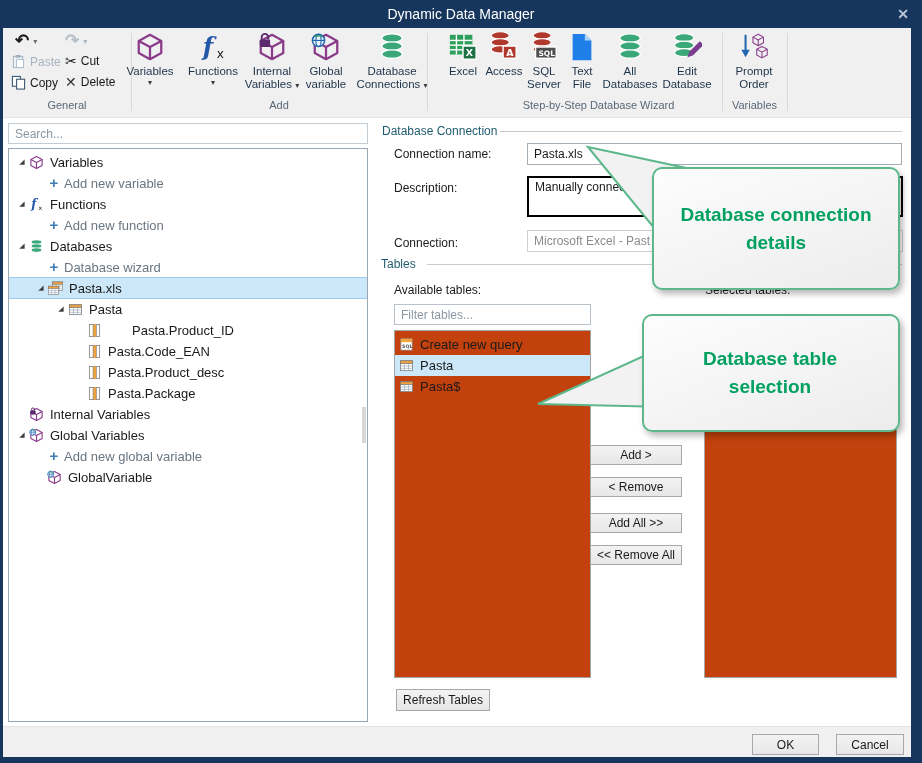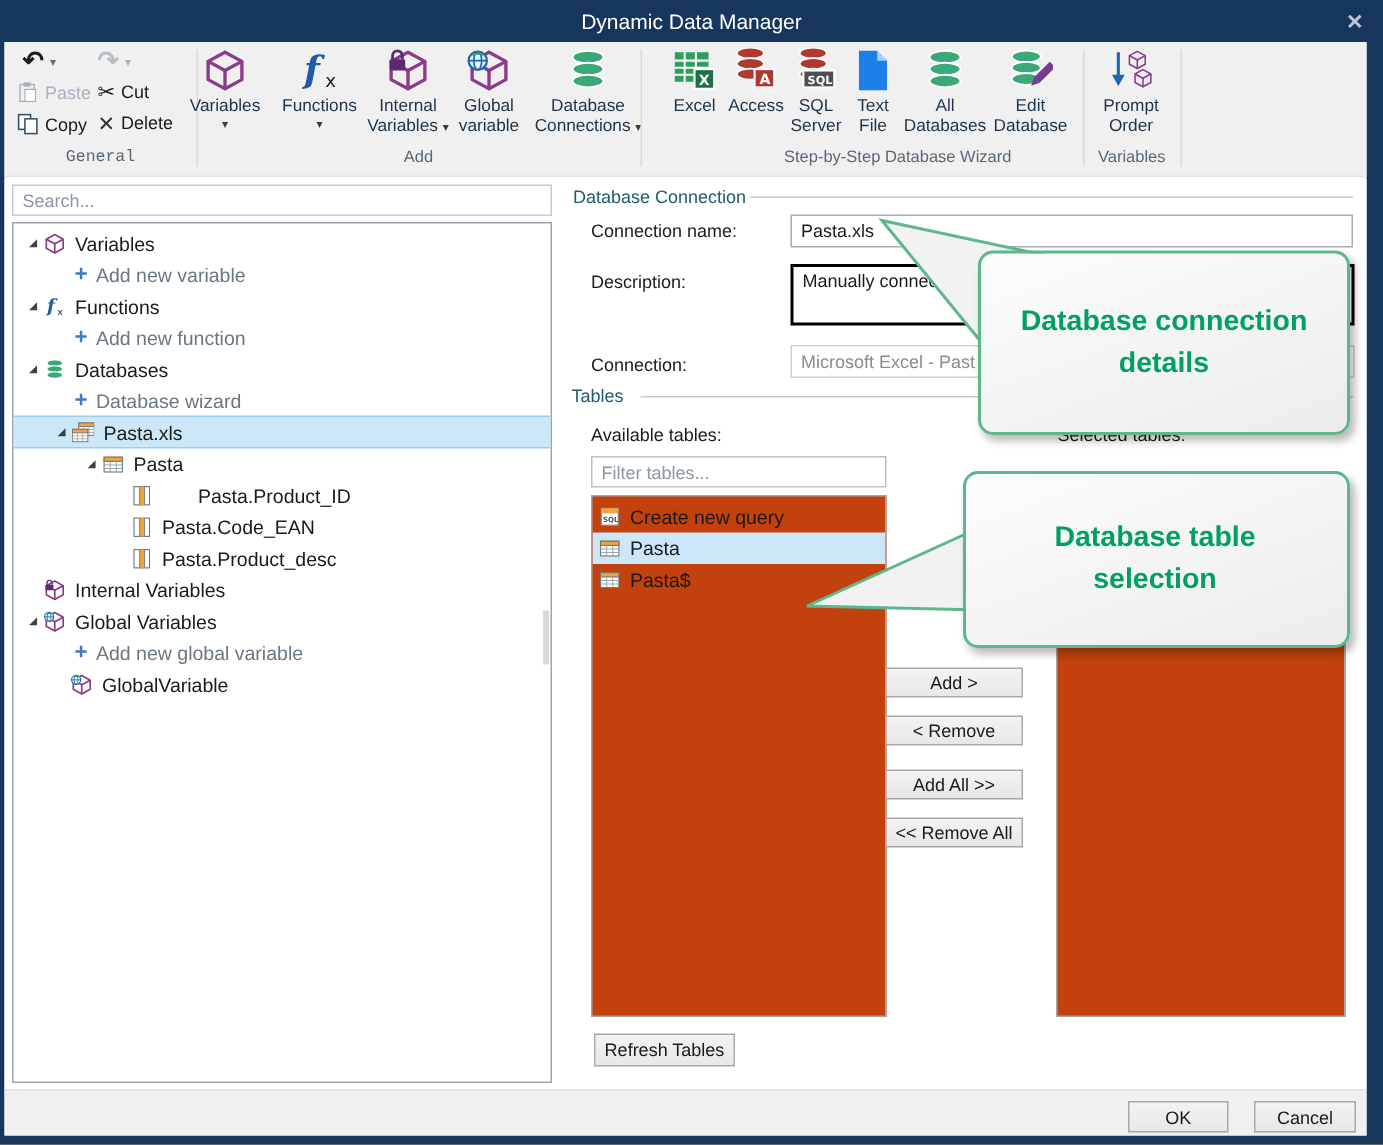--- a/index.html
+++ b/index.html
@@ -203,21 +203,21 @@
       <div class="rsmall" style="left:8px;top:47px;">
         <svg>
             <use href="#i-copy"></use>
           </svg>
         <span>Copy</span>
       </div>
       <div class="rsmall" style="left:62px;top:47px;">
         <span class="glyph" style="color:#333;">✕</span>
         <span>Delete</span>
       </div>
-      <div class="rgroup-label" style="left:0;width:128px;font-family:Liberation Mono, monospace;">General</div>
+      <div class="rgroup-label" style="left:0;width:128px;">General</div>
       <div class="rsep" style="left:128px;"></div>
 
       <div class="rbig" style="left:121px;width:52px;">
         <svg>
             <use href="#i-cube"></use>
           </svg>
         <span>Variables</span>
         <span class="dd">▾</span>
       </div>
       <div class="rbig" style="left:183px;width:54px;">
@@ -367,20 +367,26 @@
           <svg class="ti">
               <use href="#i-column"></use>
             </svg>
           <span>Pasta.Code_EAN</span>
         </div>
         <div class="trow" style="padding-left:78px;">
           <svg class="ti">
               <use href="#i-column"></use>
             </svg>
           <span>Pasta.Product_desc</span>
+        </div>
+        <div class="trow" style="padding-left:78px;">
+          <svg class="ti">
+              <use href="#i-column"></use>
+            </svg>
+          <span>Pasta.Package</span>
         </div>
         <div class="trow" style="padding-left:20px;">
           <svg class="ti">
               <use href="#i-cube-lock"></use>
             </svg>
           <span>Internal Variables</span>
         </div>
         <div class="trow" style="padding-left:6px;">
           <span class="exp">◢</span>
           <svg class="ti">

